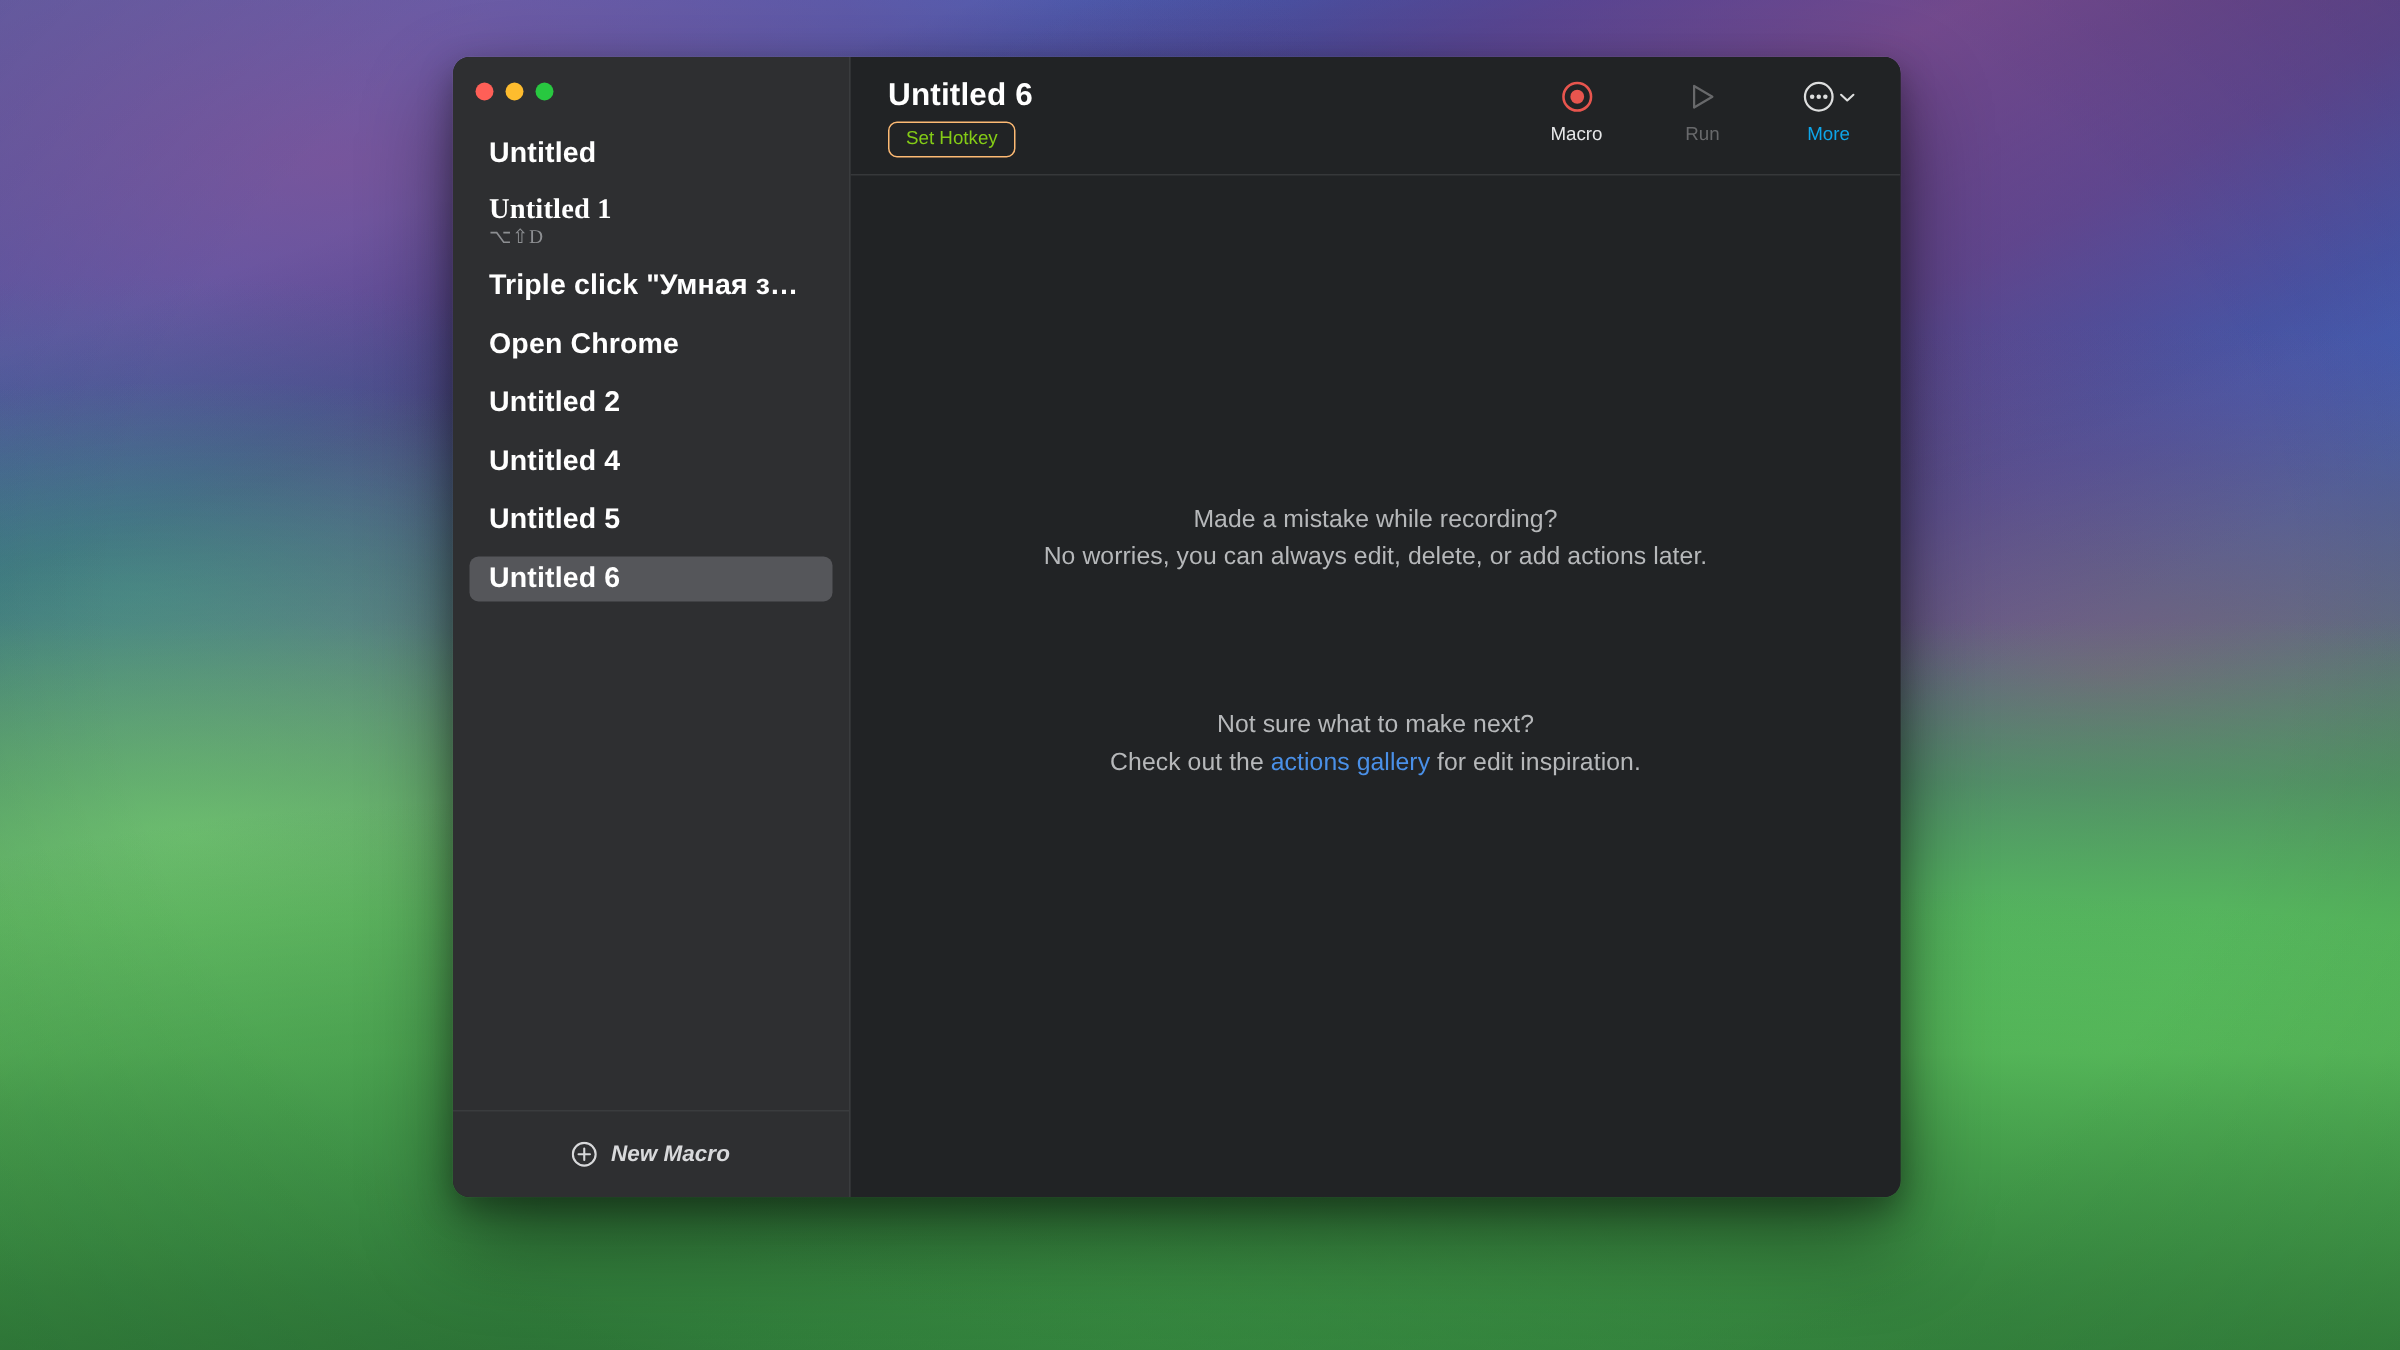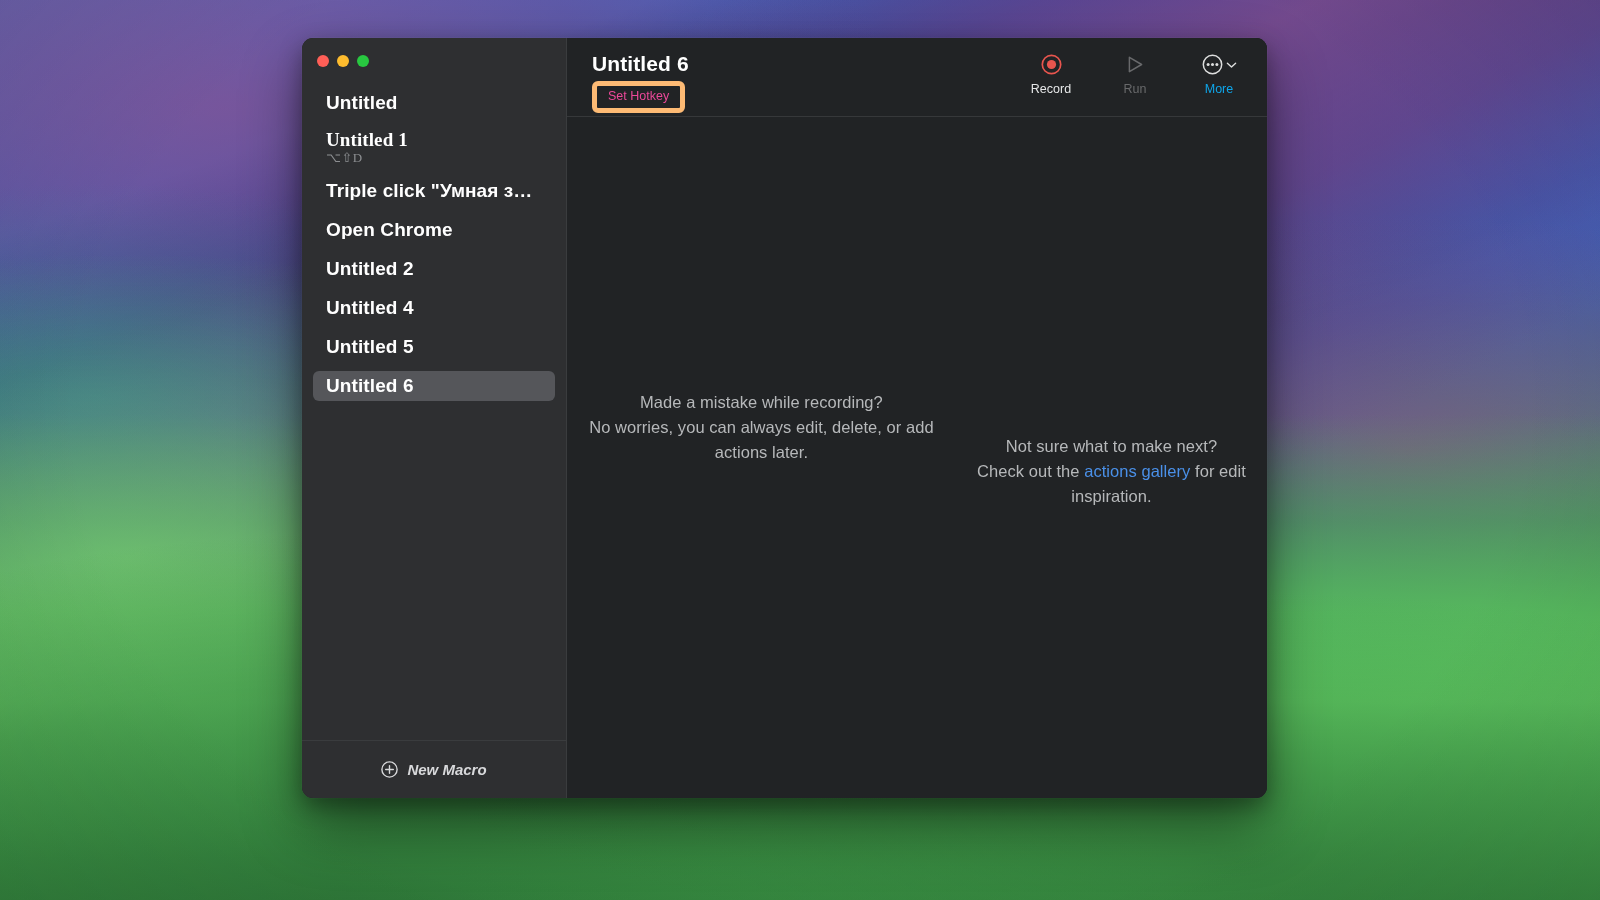--- a/index.html
+++ b/index.html
@@ -235,23 +235,23 @@
   }
   #macro-title-heading {
     color: #ffffff;
     font-size: 21px;
     font-weight: bold;
     line-height: 24px;
     letter-spacing: 0.1px;
   }
   #set-hotkey-button {
     align-self: flex-start;
-    border: 5px solid #fdba74;
+    border: 1px solid #fdba74;
     border-radius: 6px;
-    color: #ec4899;
+    color: #84cc16;
     background: transparent;
     font-size: 12.5px;
     padding: 3px 11px 4px 11px;
     cursor: pointer;
     font-family: inherit;
     line-height: 15px;
   }
 
   #toolbar-actions {
     display: flex;
@@ -285,21 +285,21 @@
   #action-record .ta-label { color: #e6e7e8; }
   #action-run { cursor: default; }
   #action-run .ta-label { color: #68696b; }
   #action-more .ta-label { color: #0ea5e9; }
   .more-icon-wrap { display: flex; align-items: center; gap: 3px; }
 
   
   #empty-state {
     flex: 1;
     display: flex;
-    flex-direction: row;
+    flex-direction: column;
     align-items: center;
     justify-content: center;
     gap: 0;
     padding-bottom: 60px;
   }
   .hint-block { text-align: center; }
   .hint-block + .hint-block { margin-top: 87px; }
   .hint-line {
     color: #b6b8ba;
     font-size: 16.5px;
@@ -390,21 +390,21 @@
 
         <div id="toolbar-actions">
 
           <button class="tool-action" id="action-record">
             <span class="ta-icon">
               <svg width="21" height="21" viewBox="0 0 21 21" fill="none">
                 <circle cx="10.5" cy="10.5" r="9.2" stroke="#e8554e" stroke-width="1.7"></circle>
                 <circle cx="10.5" cy="10.5" r="4.6" fill="#e8554e"></circle>
               </svg>
             </span>
-            <span class="ta-label">Record</span>
+            <span class="ta-label">Macro</span>
           </button>
 
           <button class="tool-action" id="action-run">
             <span class="ta-icon">
               <svg width="20" height="21" viewBox="0 0 20 21" fill="none">
                 <path d="M4.4 3.3 L16.6 10.5 L4.4 17.7 Z" stroke="#68696b" stroke-width="1.5" stroke-linejoin="round"></path>
               </svg>
             </span>
             <span class="ta-label">Run</span>
           </button>

